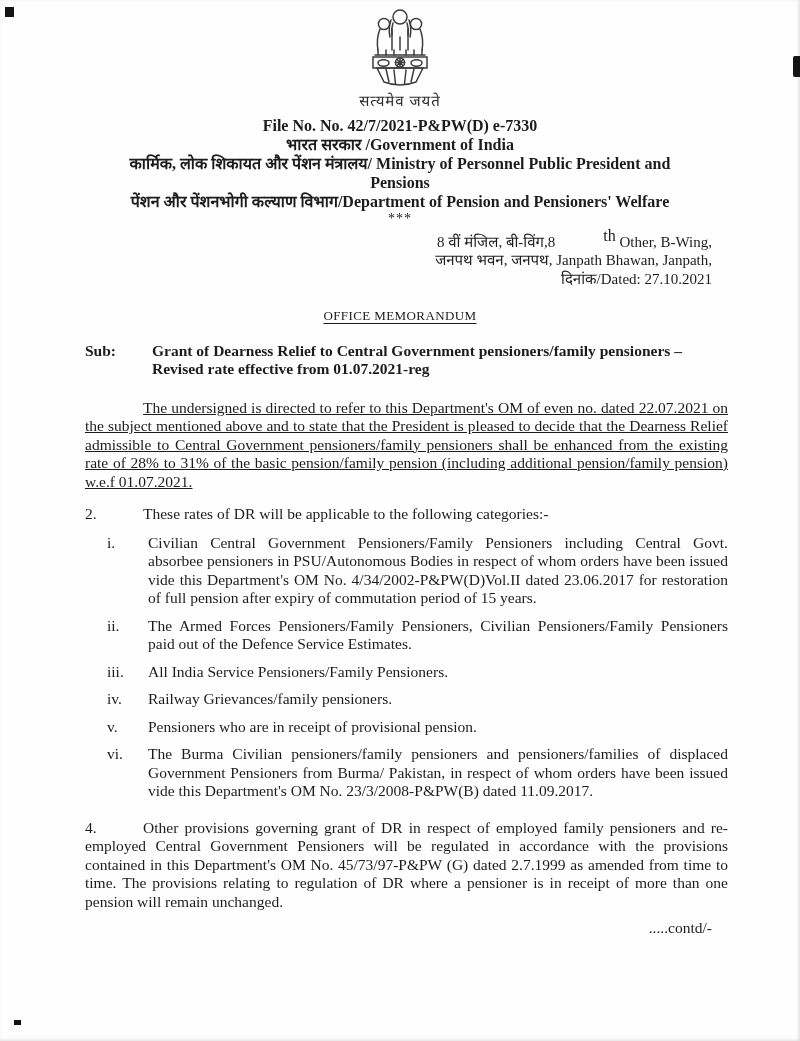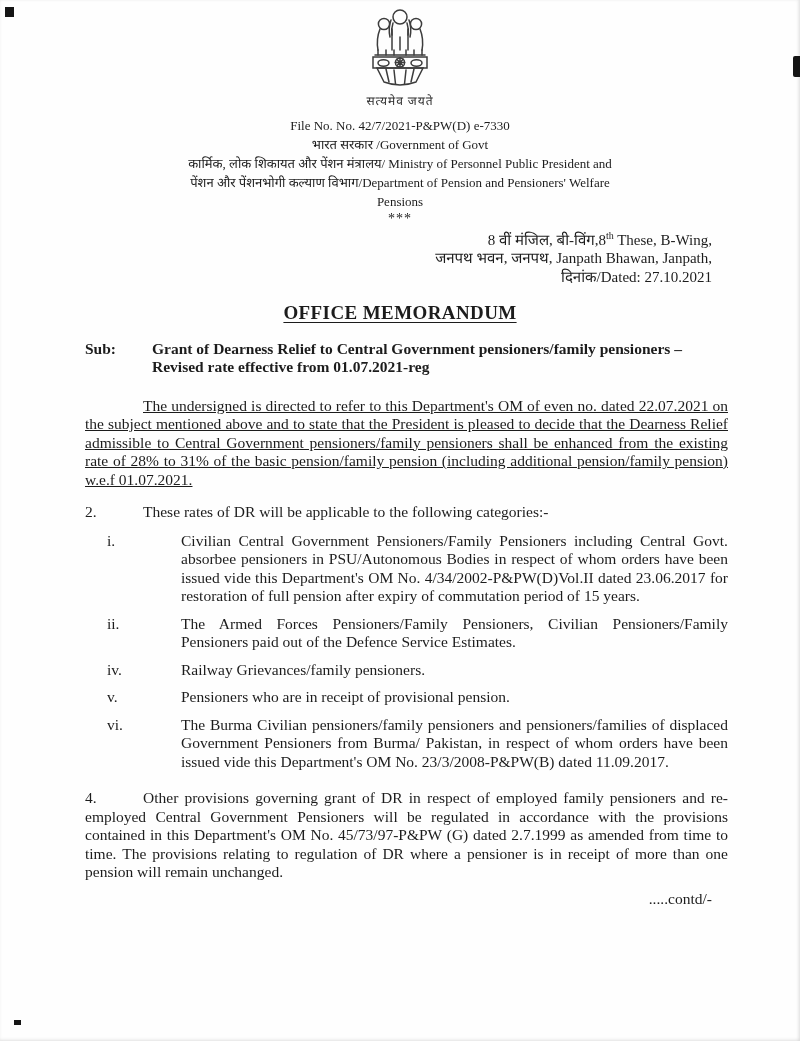--- a/index.html
+++ b/index.html
@@ -16,35 +16,35 @@
     box-shadow: inset -2px 0 3px rgba(0,0,0,0.08), inset 0 -2px 3px rgba(0,0,0,0.06);
     overflow: hidden;
   }
   
   .artifact { position: absolute; background: #151515; }
   .artifact.tl { left: 5px; top: 7px; width: 9px; height: 10px; }
   .artifact.re { right: 0; top: 56px; width: 7px; height: 21px; border-radius: 2px 0 0 2px; }
   .artifact.bl { left: 14px; bottom: 16px; width: 7px; height: 5px; }
 
   .emblem-wrap { text-align: center; padding-top: 6px; }
-  .motto { font-size: 12px; line-height: 13px; text-align: center; letter-spacing: 1px; color: #2a2a2a; }
+  .motto { font-size: 15px; line-height: 13px; text-align: center; letter-spacing: 1px; color: #2a2a2a; }
 
   .hdr { text-align: center; }
-  .hdr .line { font-size: 13px; line-height: 19px; }
+  .hdr .line { font-size: 16px; line-height: 19px; font-weight: bold; }
   .hdr .file-no { margin-top: 8px; }
   .stars { text-align: center; font-size: 14px; line-height: 16px; letter-spacing: 1px; }
 
   .addr { text-align: right; padding-right: 88px; font-size: 15px; line-height: 18.5px; }
-  .addr sup { font-size: 10px; }
+  .addr sup { font-size: 16px; margin-left: 48px; }
 
   .om-title-row { text-align: center; margin-top: 18px; }
   .om-title {
     display: inline-block;
-    font-weight: bold;
-    font-size: 19px;
+    font-weight: normal;
+    font-size: 13px;
     letter-spacing: 0.4px;
     text-decoration: underline;
     text-underline-offset: 3px;
   }
 
   .subject {
     display: flex;
     font-weight: bold;
     margin: 16px 72px 16px 85px;
   }
@@ -58,21 +58,21 @@
   .para.indent-first { text-indent: 58px; text-decoration: underline; }
   .p1 { margin-top: 20px; }
   .p2 { margin-top: 14px; }
   .p3 { margin-top: 14px; }
   .p4 { margin-top: 18px; }
   .num-inline { display: inline-block; width: 58px; text-indent: 0; }
 
   .cat-list { margin: 10px 72px 0 107px; }
   .cat-row { display: flex; margin-top: 9px; }
   .cat-num { flex: none; width: 41px; }
-  .cat-text { flex: 1; text-align: justify; margin-left: 33px; }
+  .cat-text { flex: 1; text-align: justify; }
 
   .contd {
     text-align: right;
     padding-right: 88px;
     margin-top: 8px;
     padding-bottom: 40px;
   }
 </style>
 </head>
 <body>
@@ -109,29 +109,29 @@
 
         <path d="M19 62 L65 62 L58 76 Q42 82 26 76 Z"></path>
         <path d="M28 63 L31 76 M36 64 L37.5 78 M48 64 L46.5 78 M56 63 L53 76"></path>
       </g>
     </svg>
     <div class="motto">सत्यमेव जयते</div>
   </div>
 
   <div class="hdr">
     <div class="line file-no">File No. No. 42/7/2021-P&amp;PW(D) e-7330</div>
-    <div class="line">भारत सरकार /Government of Govt</div>
+    <div class="line">भारत सरकार /Government of India</div>
     <div class="line">कार्मिक, लोक शिकायत और पेंशन मंत्रालय/ Ministry of Personnel Public President and</div>
+    <div class="line">Pensions</div>
     <div class="line">पेंशन और पेंशनभोगी कल्याण विभाग/Department of Pension and Pensioners' Welfare</div>
-    <div class="line">Pensions</div>
     <div class="stars">***</div>
   </div>
 
   <div class="addr">
-    <div><span>8 वीं मंजिल, बी-विंग,8</span><sup>th</sup><span> These, B-Wing,</span></div>
+    <div><span>8 वीं मंजिल, बी-विंग,8</span><sup>th</sup><span> Other, B-Wing,</span></div>
     <div>जनपथ भवन, जनपथ, Janpath Bhawan, Janpath,</div>
     <div>दिनांक/Dated: 27.10.2021</div>
   </div>
 
   <div class="om-title-row">
     <span class="om-title">OFFICE MEMORANDUM</span>
   </div>
 
   <div class="subject">
     <span class="sub-label">Sub:</span>
@@ -145,20 +145,24 @@
   <div class="cat-list">
     <div class="cat-row">
       <span class="cat-num">i.</span>
       <span class="cat-text">Civilian Central Government Pensioners/Family Pensioners including Central Govt. absorbee pensioners in PSU/Autonomous Bodies in respect of whom orders have been issued vide this Department's OM No. 4/34/2002-P&amp;PW(D)Vol.II dated 23.06.2017 for restoration of full pension after expiry of commutation period of 15 years.</span>
     </div>
     <div class="cat-row">
       <span class="cat-num">ii.</span>
       <span class="cat-text">The Armed Forces Pensioners/Family Pensioners, Civilian Pensioners/Family Pensioners paid out of the Defence Service Estimates.</span>
     </div>
     <div class="cat-row">
+      <span class="cat-num">iii.</span>
+      <span class="cat-text">All India Service Pensioners/Family Pensioners.</span>
+    </div>
+    <div class="cat-row">
       <span class="cat-num">iv.</span>
       <span class="cat-text">Railway Grievances/family pensioners.</span>
     </div>
     <div class="cat-row">
       <span class="cat-num">v.</span>
       <span class="cat-text">Pensioners who are in receipt of provisional pension.</span>
     </div>
     <div class="cat-row">
       <span class="cat-num">vi.</span>
       <span class="cat-text">The Burma Civilian pensioners/family pensioners and pensioners/families of displaced Government Pensioners from Burma/ Pakistan, in respect of whom orders have been issued vide this Department's OM No. 23/3/2008-P&amp;PW(B) dated 11.09.2017.</span>

